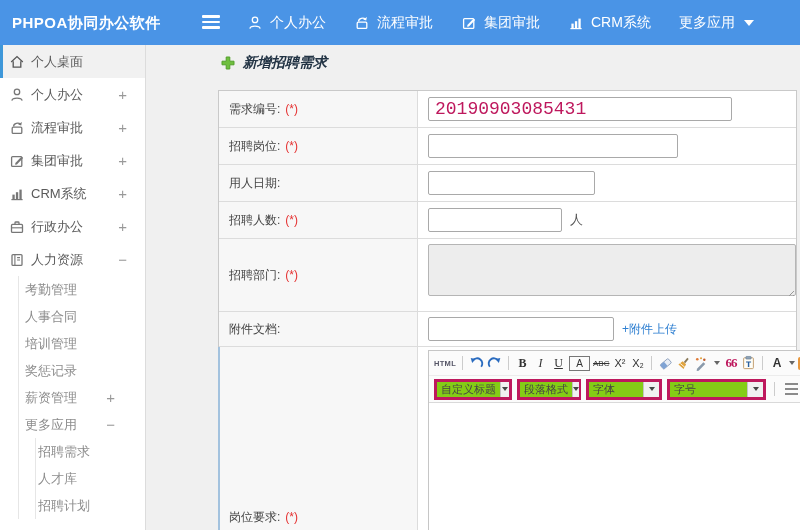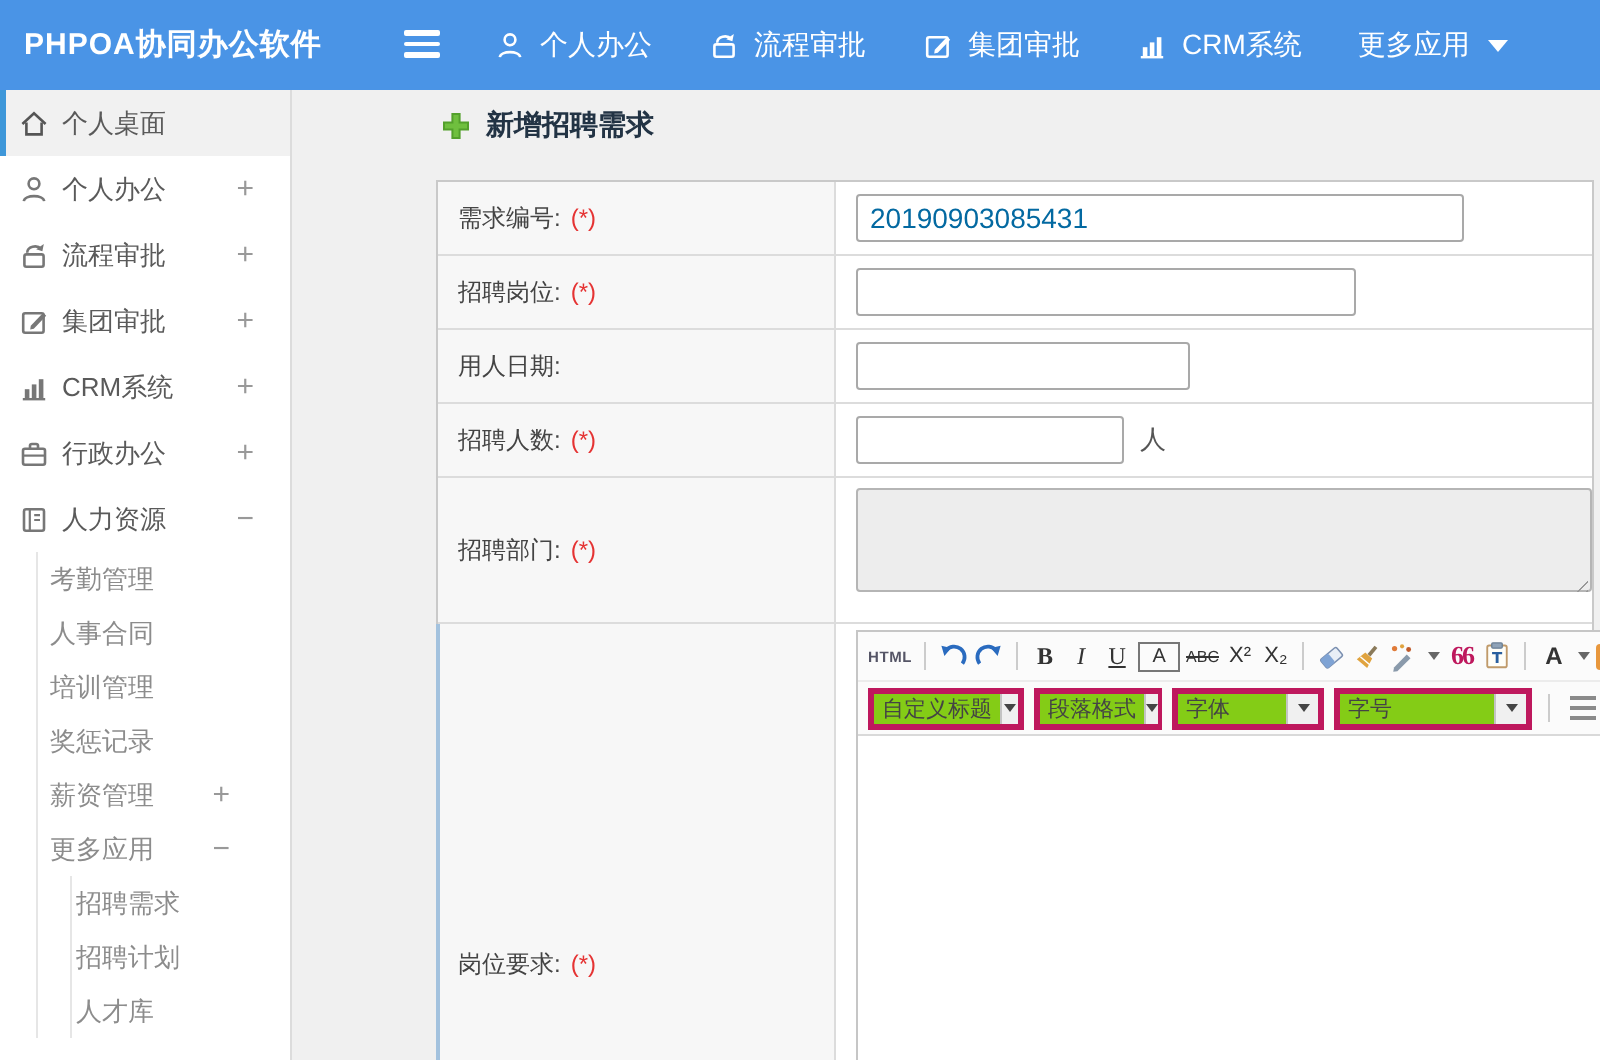--- a/index.html
+++ b/index.html
@@ -25,36 +25,36 @@
   .sb-item.active{background:#f1f1f1;}
   .sb-item.active::before{content:"";position:absolute;left:0;top:0;bottom:0;width:3px;background:#3e97d9;}
   .sb-group{margin-left:18px;border-left:1px solid #e6e6e6;}
   .sb-group .sb-group{margin-left:16px;}
   .sb-item.lvl1,.sb-item.lvl2{height:27px;font-size:13px;color:#8c8c8c;padding-left:6px;}
   .sb-item.lvl2{padding-left:2px;}
   .expand{position:absolute;right:18px;color:#999;font-size:15px;font-weight:300;}
   .sb-item.lvl1 .expand{right:30px;}
   
   .main{position:absolute;left:147px;top:45px;width:653px;height:485px;}
-  .page-title{position:absolute;left:74px;top:9px;display:flex;align-items:center;gap:8px;}
+  .page-title{position:absolute;left:74px;top:9px;display:flex;align-items:center;gap:8px;font-style:italic;}
   .title-text{font-size:14px;font-weight:bold;color:#223344;}
   
   .ftable{position:absolute;left:71px;top:45px;width:579px;border:1px solid #c9c9c9;border-bottom:none;box-sizing:border-box;background:#fff;}
   .frow{display:flex;border-bottom:1px solid #dcdcdc;position:relative;}
   .flabel{width:199px;flex:none;background:#f7f7f7;border-right:1px solid #dcdcdc;box-sizing:border-box;display:flex;align-items:center;padding-left:10px;font-size:12px;color:#444;}
   .req{color:#e53333;margin-left:5px;font-size:12px;}
   .fvalue{flex:1;background:#fff;display:flex;align-items:center;padding-left:10px;min-width:0;}
   .fvalue.col{flex-direction:row;align-items:flex-start;justify-content:flex-start;padding-top:5px;gap:20px;}
   .r1,.r2,.r3,.r4{height:36px;}
   .r5{height:72px;}
   .r6{height:34px;}
   .r7{height:340px;}
   .r7::before{content:"";position:absolute;left:-1px;top:0;bottom:0;width:2px;background:#a3c2de;z-index:2;}
   .r7 .fvalue{align-items:flex-start;padding-top:3px;overflow:visible;}
-  .fin{height:22px;border:1px solid #a9a9a9;border-radius:2px;background:#fff;font-size:14px;color:#0369a1;padding:0 6px;box-sizing:content-box;font-family:Liberation Sans, sans-serif;outline:none;}
+  .fin{height:22px;border:1px solid #a9a9a9;border-radius:2px;background:#fff;font-size:18px;color:#be185d;padding:0 6px;box-sizing:content-box;font-family:Liberation Mono, monospace;outline:none;}
   .suffix{margin-left:8px;color:#555;font-size:13px;}
   .flink{color:#2e7fd1;font-size:12px;text-decoration:none;cursor:pointer;white-space:nowrap;}
   .ta-wrap{position:relative;}
   .dept-ta{width:362px;height:46px;background:#ededed;border:1px solid #b5b5b5;border-radius:2px;resize:none;outline:none;}
   .ta-wrap::after{content:"";position:absolute;right:2px;bottom:3px;width:9px;height:9px;
      background:repeating-linear-gradient(315deg,#999 0 1px,transparent 1px 3.2px);
      clip-path:polygon(100% 0,100% 100%,0 100%);}
   
   .editor{width:595px;border:1px solid #c6c6c6;background:#fff;box-sizing:border-box;z-index:3;position:relative;}
   .etb{display:flex;align-items:center;padding:0 5px;gap:3px;background:#fbfbfb;white-space:nowrap;overflow:hidden;}
@@ -232,24 +232,24 @@
       </div>
       <div class="sb-item lvl1">
         <span>更多应用</span>
         <span class="expand">−</span>
       </div>
       <div class="sb-group">
         <div class="sb-item lvl2">
           <span>招聘需求</span>
         </div>
         <div class="sb-item lvl2">
-          <span>招聘计划</span>
+          <span>人才库</span>
         </div>
         <div class="sb-item lvl2">
-          <span>人才库</span>
+          <span>招聘计划</span>
         </div>
       </div>
     </div>
   </div>
 
 <div class="main">
   <div class="page-title">
     <span class="plus-icon">
       <svg width="14" height="14" viewBox="0 0 14 14">
           <path d="M5.2,1 h3.6 v4.2 H13 v3.6 H8.8 V13 H5.2 V8.8 H1 V5.2 h4.2 z" fill="#6fbf3e" stroke="#53a02b" stroke-width="1"></path>
@@ -304,20 +304,29 @@
       <div class="flabel">
         <span>招聘部门:</span>
           <span class="req">(*)</span>
       </div>
       <div class="fvalue col">
         <span class="ta-wrap"><textarea class="dept-ta" style=""></textarea></span>
         <a class="flink">+选择部门</a>
       </div>
     </div>
 
+    <div class="frow r6">
+      <div class="flabel">
+        <span>附件文档:</span>
+      </div>
+      <div class="fvalue">
+        <input class="fin" style="width: 172px;" value="">
+        <a class="flink" style="margin-left:8px">+附件上传</a>
+      </div>
+    </div>
 
     <div class="frow r7">
       <div class="flabel">
         <span>岗位要求:</span>
           <span class="req">(*)</span>
       </div>
       <div class="fvalue">
         <div class="editor">
           <div class="etb etb1">
               <span class="tbtn t-html">HTML</span>

